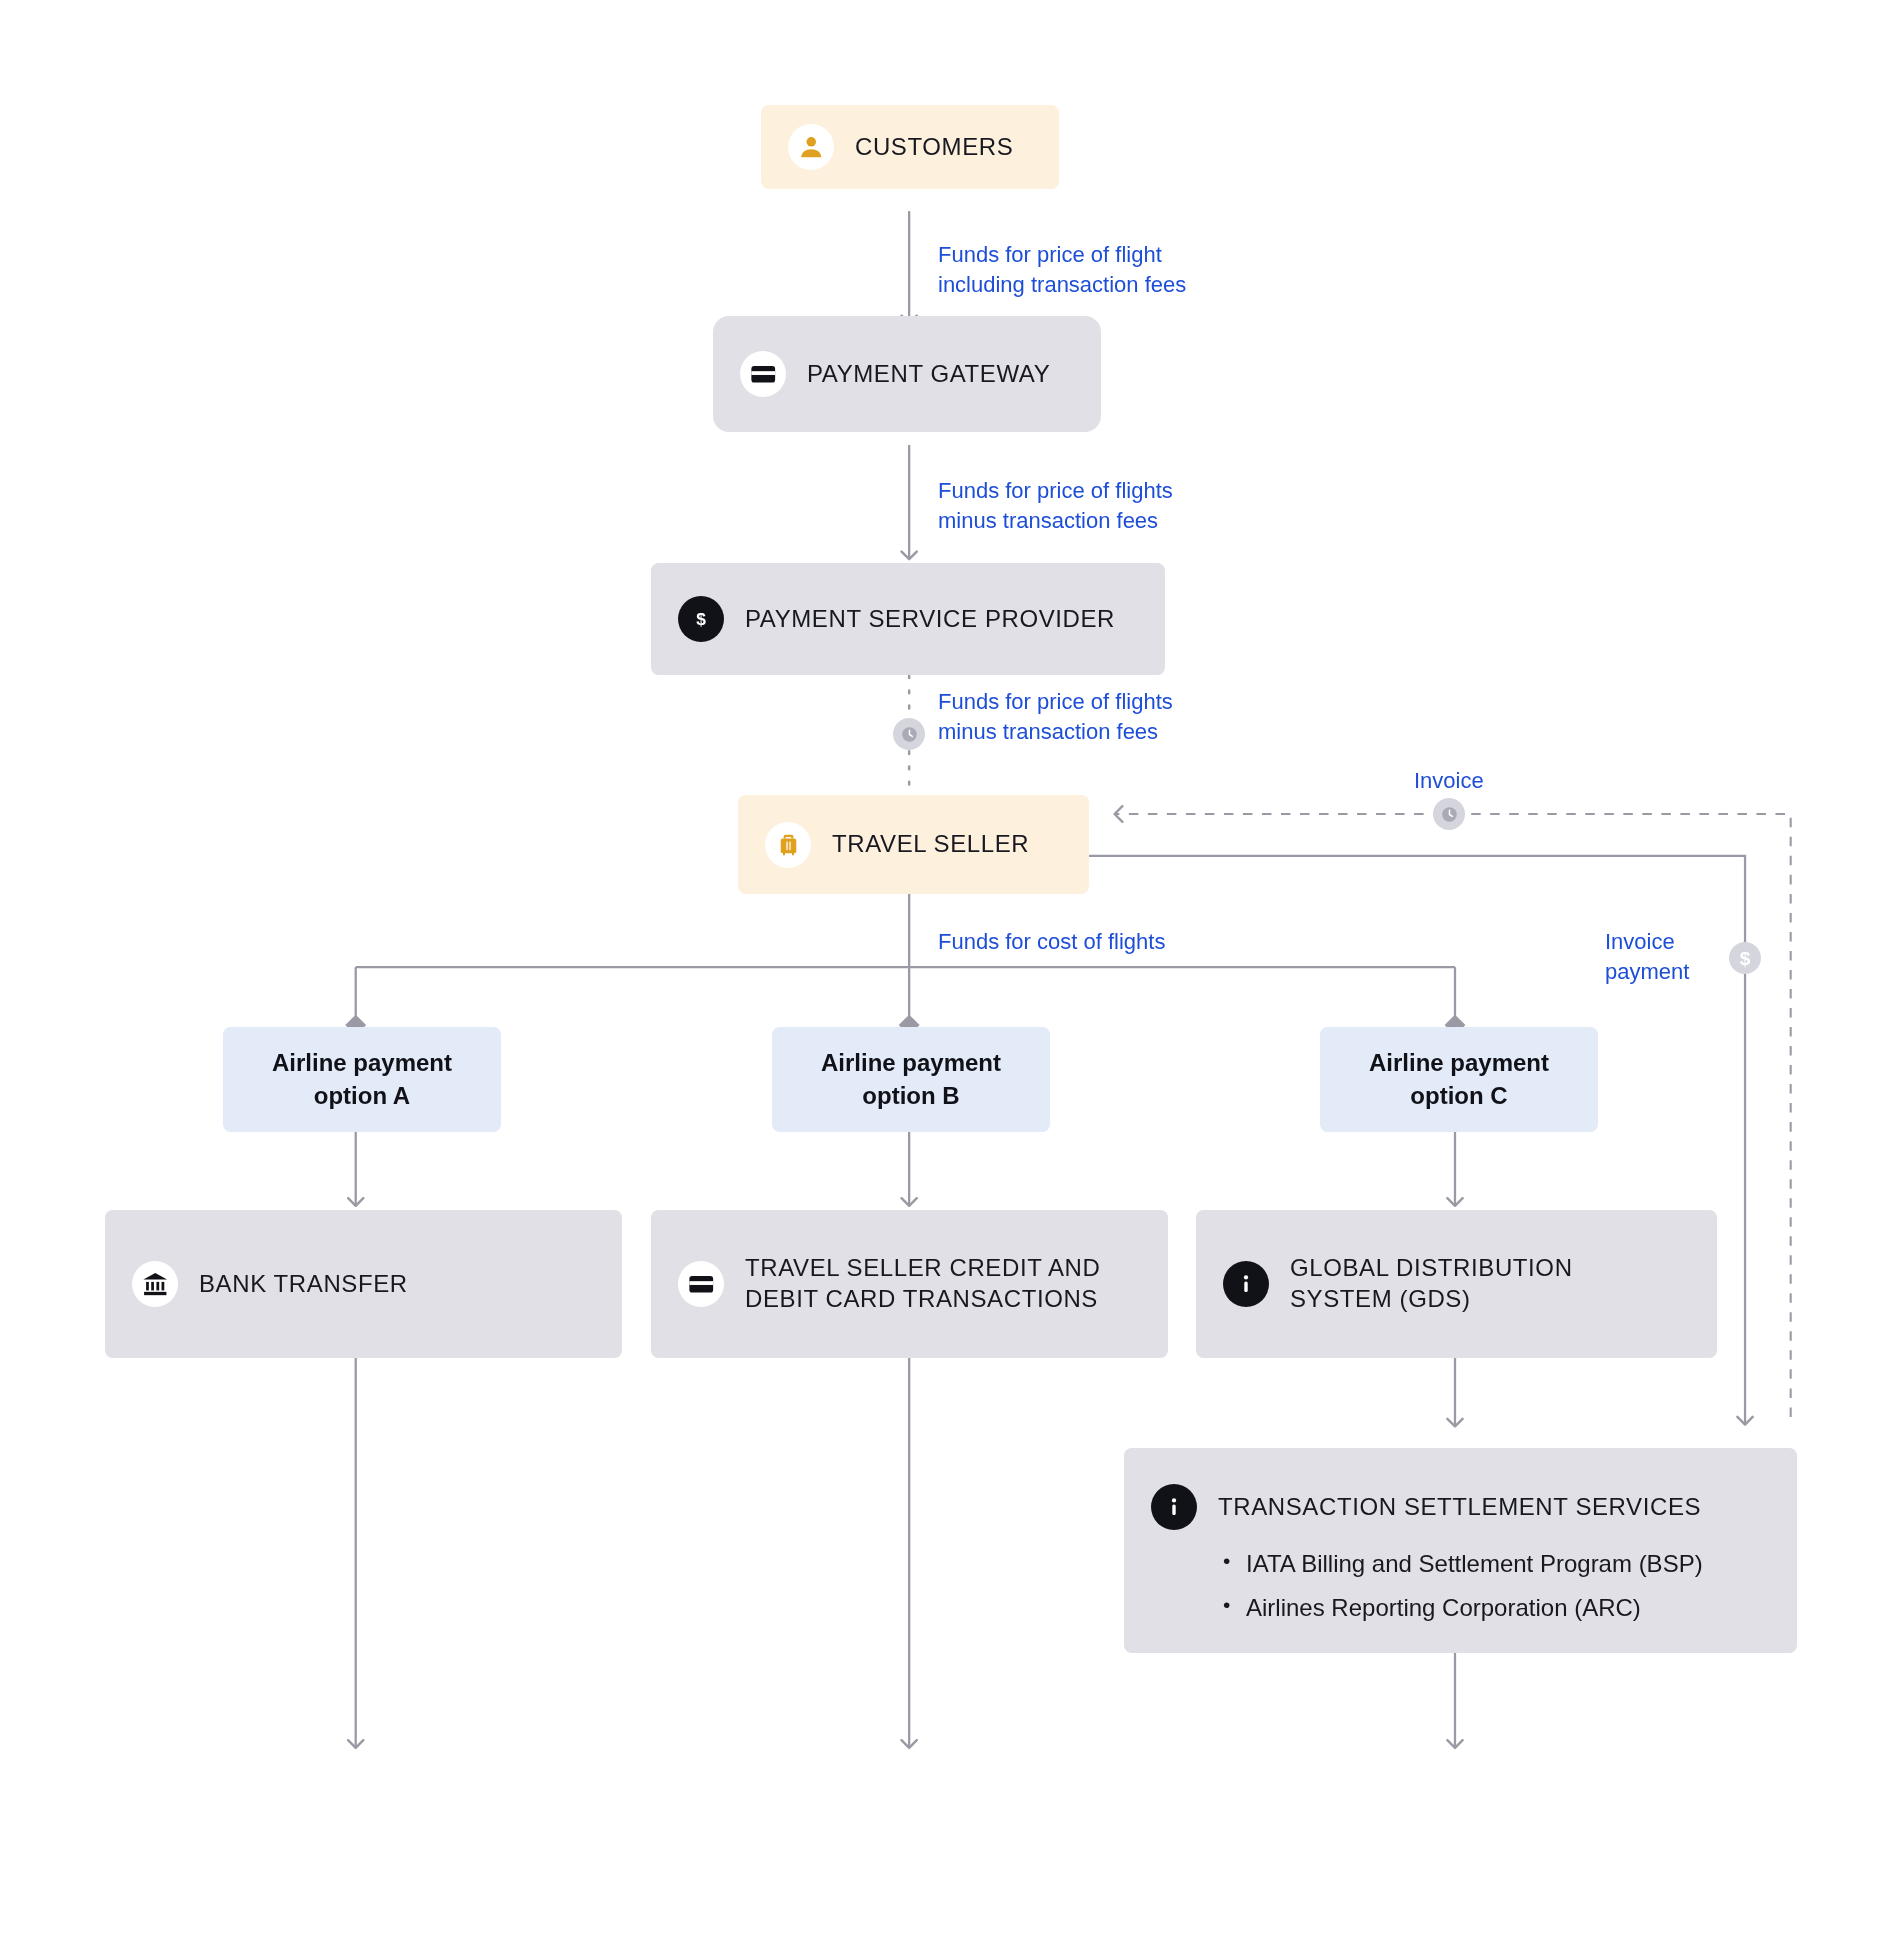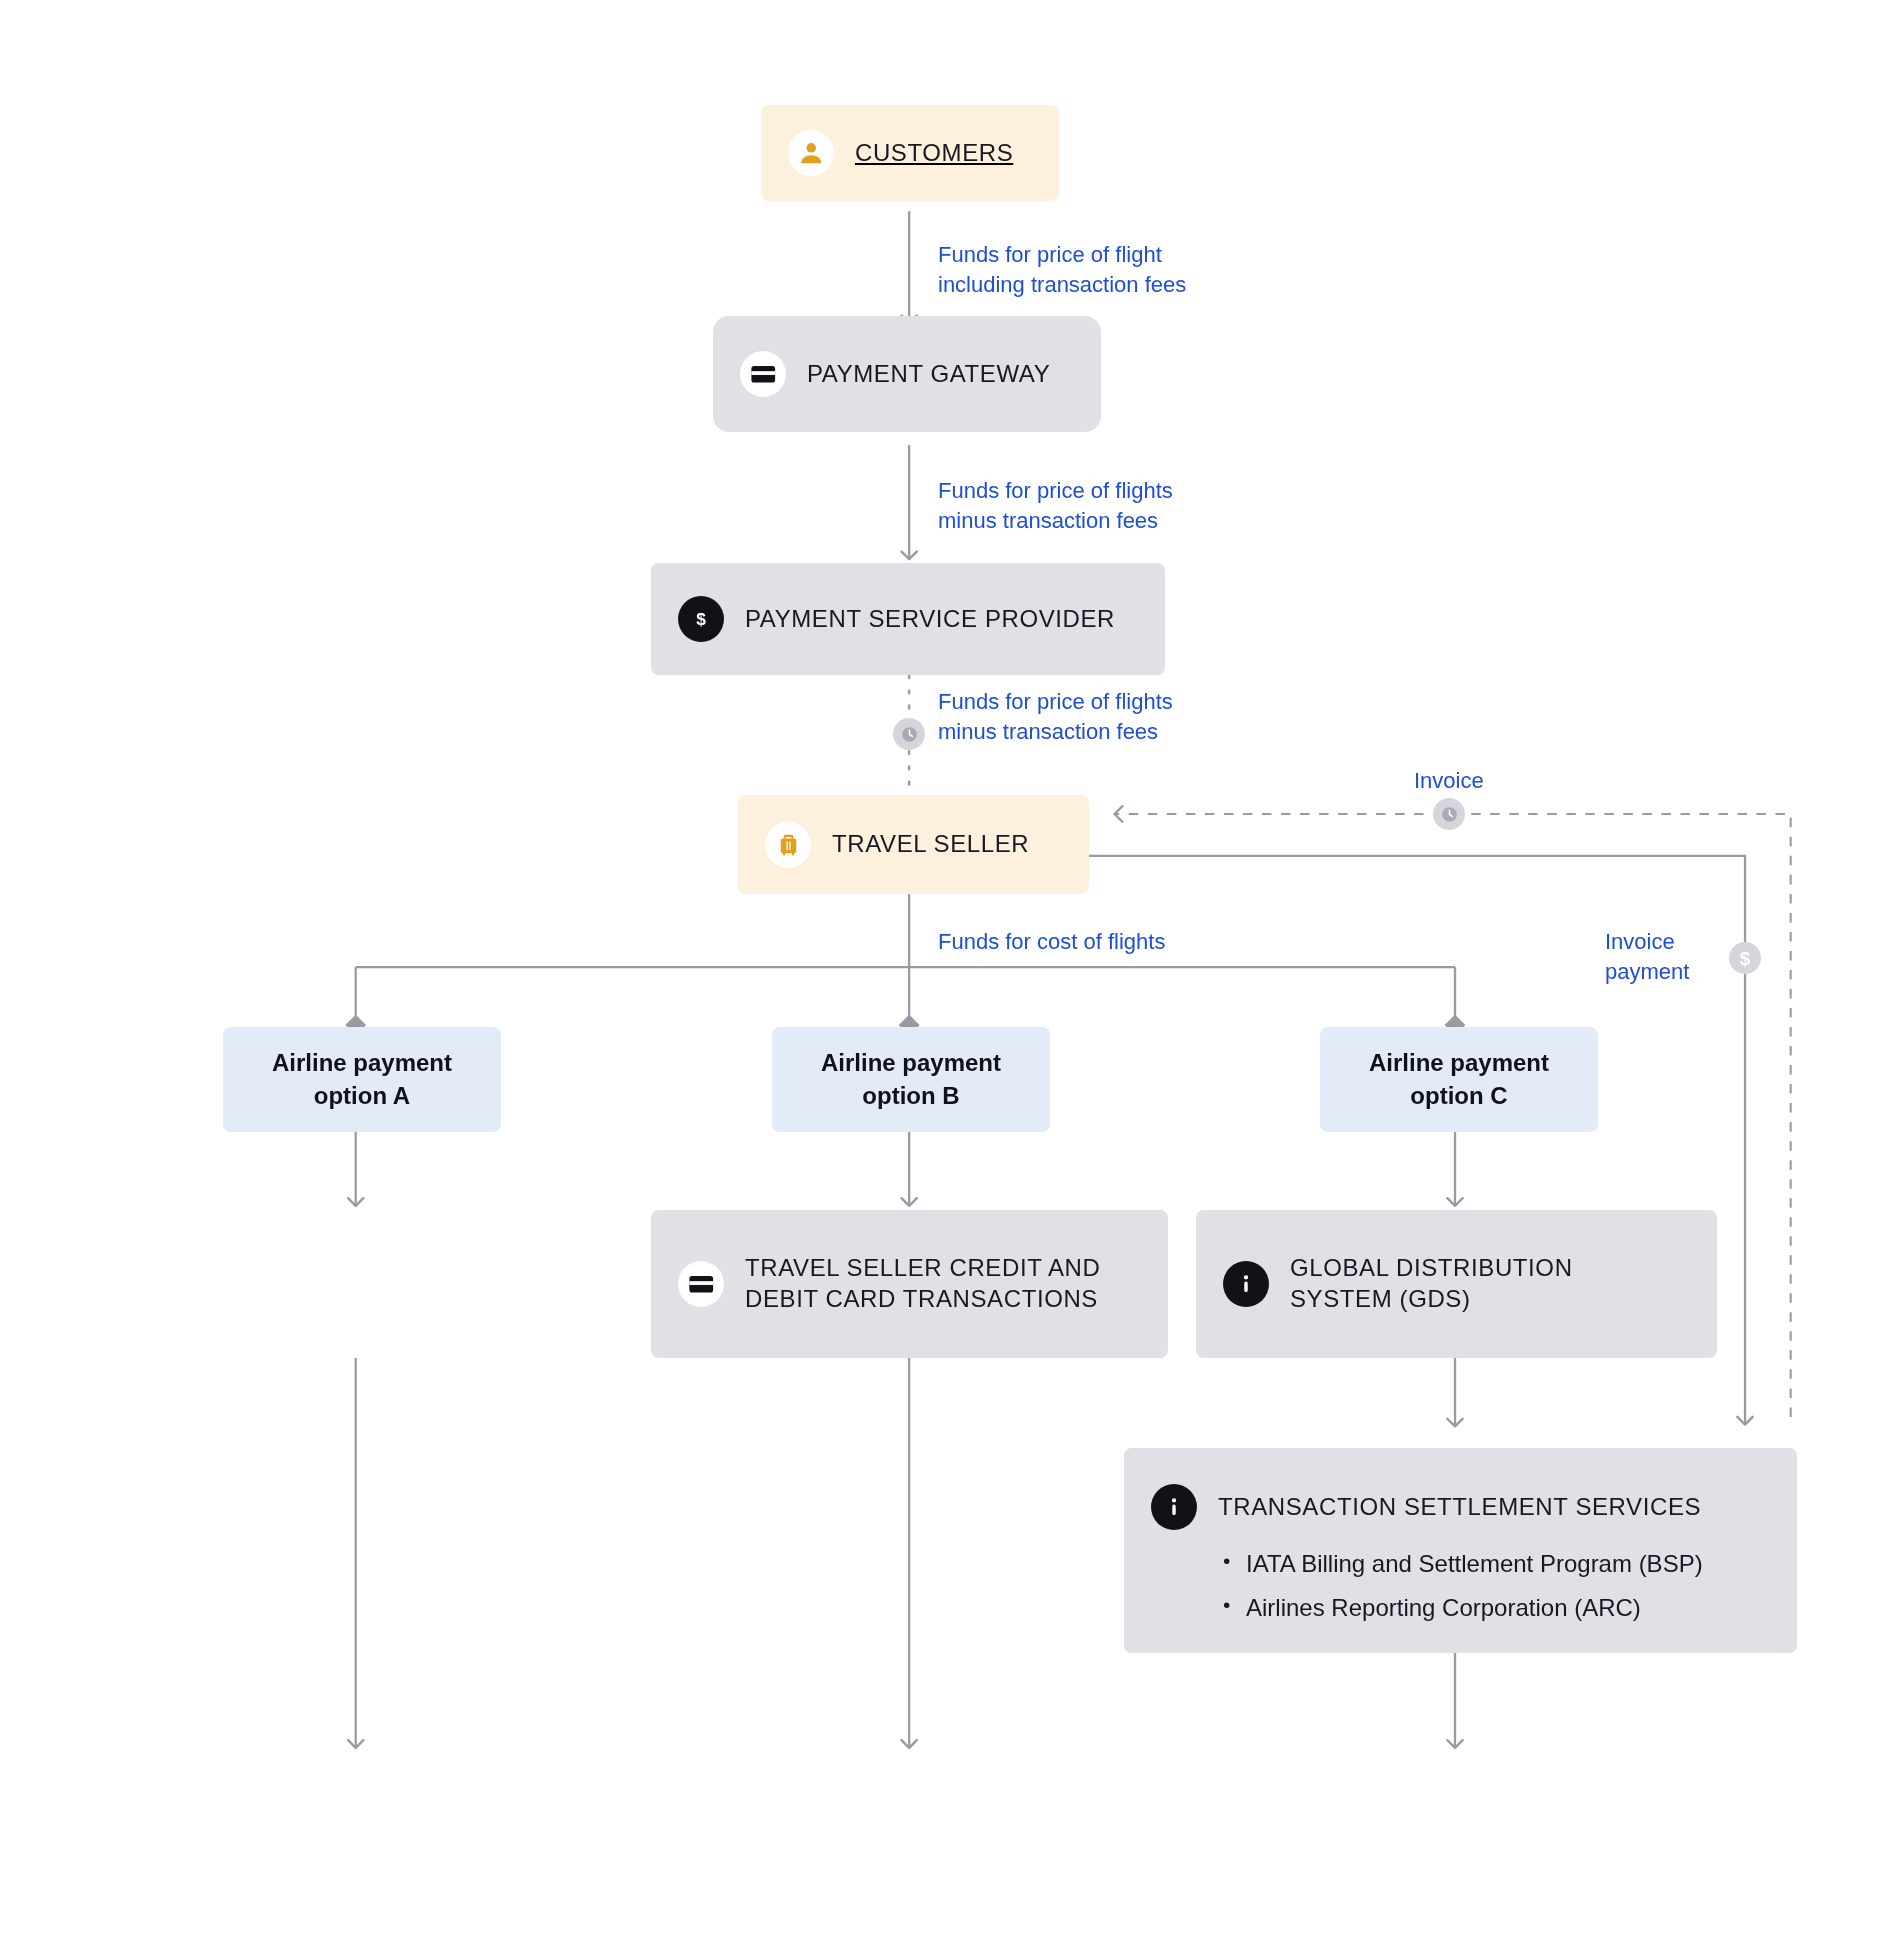--- a/index.html
+++ b/index.html
@@ -196,21 +196,21 @@
       <line x1="1530" y1="1428" x2="1530" y2="1500" marker-end="url(#arw)"></line>
 
       <line x1="1530" y1="1738" x2="1530" y2="1838" marker-end="url(#arw)"></line>
 
       <path d="M1145,900 L1835,900 L1835,1498" marker-end="url(#arw)"></path>
 
       <path d="M1883,1490 L1883,856 L1172,856" stroke-dasharray="10 10" stroke-width="2.2" marker-end="url(#arwL)"></path>
     </g>
   </svg>
 
-  <div class="node cream" style="left:761px; top:105px; width:298px; height:96px;text-decoration:underline;">
+  <div class="node cream" style="left:761px; top:105px; width:298px; height:84px;">
     <div class="node-inner">
       <span class="badge">
         <svg width="28.5" height="28.5" viewBox="0 0 24 24" fill="#e0a020">
           <circle cx="12" cy="7.4" r="4"></circle>
           <path d="M3.6 20.4c0-4.3 3.8-6.8 8.4-6.8s8.4 2.5 8.4 6.8z"></path>
         </svg>
       </span>
       <span class="node-label">CUSTOMERS</span>
     </div>
   </div>
@@ -293,20 +293,35 @@
   </div>
   <div class="node blue option" style="left:772px; top:1027px; width:278px; height:105px;">
     <span class="opt-label">Airline payment
 option B</span>
   </div>
   <div class="node blue option" style="left:1320px; top:1027px; width:278px; height:105px;">
     <span class="opt-label">Airline payment
 option C</span>
   </div>
 
+  <div class="node grey" style="left:105px; top:1210px; width:517px; height:148px;">
+    <div class="node-inner">
+      <span class="badge">
+        <svg width="28.5" height="28.5" viewBox="0 0 24 24" fill="#111118">
+          <path d="M12 2.6 22 8.1H2z"></path>
+          <rect x="4.3" y="10" width="2.3" height="7.2"></rect>
+          <rect x="8.6" y="10" width="2.3" height="7.2"></rect>
+          <rect x="13" y="10" width="2.3" height="7.2"></rect>
+          <rect x="17.3" y="10" width="2.3" height="7.2"></rect>
+          <rect x="2.6" y="18.4" width="18.8" height="2.8"></rect>
+        </svg>
+      </span>
+      <span class="node-label">BANK TRANSFER</span>
+    </div>
+  </div>
 
   <div class="node grey" style="left:651px; top:1210px; width:517px; height:148px;">
     <div class="node-inner">
       <span class="badge">
         <svg width="28.5" height="28.5" viewBox="0 0 24 24">
           <rect x="2" y="5" width="20" height="14" rx="2.4" fill="#111118"></rect>
           <rect x="2" y="9.4" width="20" height="3.2" fill="#ffffff"></rect>
         </svg>
       </span>
       <span class="node-label">TRAVEL SELLER CREDIT AND

